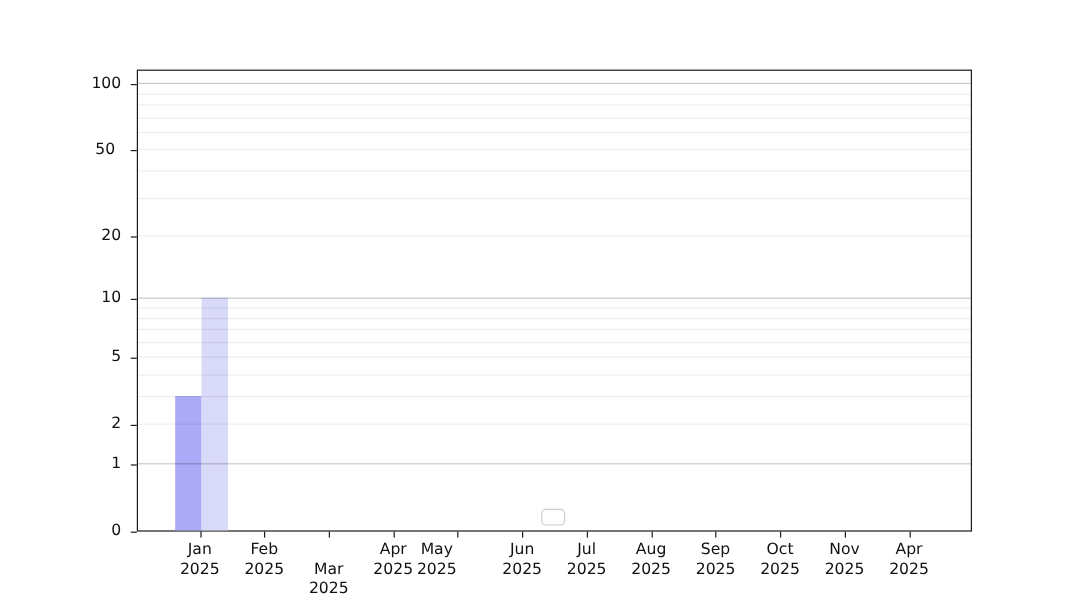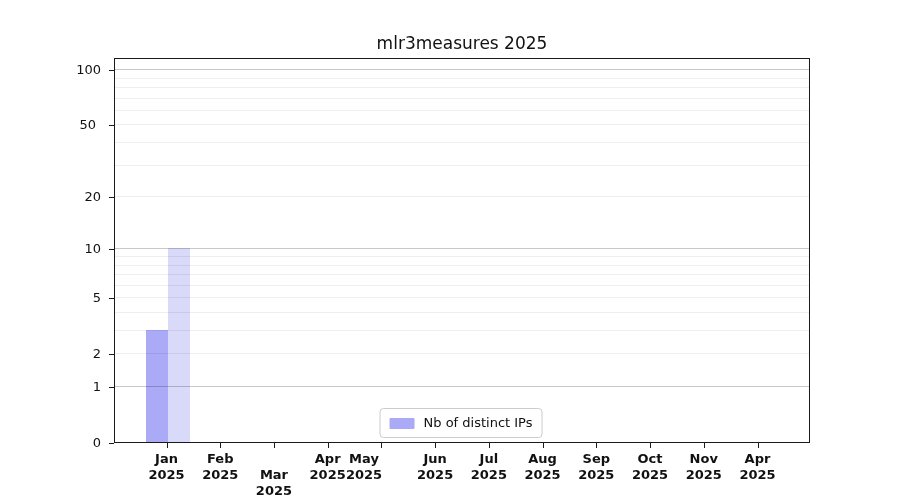--- a/index.html
+++ b/index.html
@@ -18,35 +18,34 @@
   .gridline{position:absolute;left:0;right:0;height:1px;}
   .bar{position:absolute;bottom:0;}
   .ytick-label{
     position:absolute;width:60px;text-align:right;font-size:13px;line-height:16px;color:#111;
   }
   .ytick-mark{position:absolute;width:5px;height:1px;background:#1a1a1a;}
   .xtick-mark{position:absolute;width:1px;height:5px;background:#1a1a1a;}
   .xtick-label{
     position:absolute;width:80px;text-align:center;font-size:13px;line-height:16px;color:#111;
   }
-  .xtick-label span{display:block;font-weight:bold;}
+  .xtick-label span{display:block;}
   .legend{
     position:absolute;left:461px;bottom:62px;transform:translateX(-50%);
     background:#fff;border:1px solid #cccccc;border-radius:4px;
     padding:6px 9px;display:flex;flex-direction:column;gap:6px;
   }
   .legend-row{display:flex;align-items:center;gap:9px;}
   .legend-swatch{width:25px;height:11px;border-radius:1px;flex:0 0 auto;}
   .legend-label{font-size:13px;line-height:16px;white-space:nowrap;color:#111;}
 </style>
 </head>
 <body>
 
 <div class="stage">
-  <div class="chart-title">mlr3measures 2025</div>
   <div class="plot" id="plot">
       <div class="bar" style="left: 30.5px; width: 22px; height: 111.983px; background: rgb(170, 170, 246); z-index: 2;"></div>
       <div class="bar" style="left: 52.5px; width: 22px; height: 193.699px; background: rgb(217, 217, 249); z-index: 2;"></div>
       <div class="gridline" style="bottom: 87.7446px; background: rgba(0, 0, 0, 0.067); z-index: 3;"></div>
       <div class="gridline" style="bottom: 110.983px; background: rgba(0, 0, 0, 0.067); z-index: 3;"></div>
       <div class="gridline" style="bottom: 129.008px; background: rgba(0, 0, 0, 0.067); z-index: 3;"></div>
       <div class="gridline" style="bottom: 143.736px; background: rgba(0, 0, 0, 0.067); z-index: 3;"></div>
       <div class="gridline" style="bottom: 156.188px; background: rgba(0, 0, 0, 0.067); z-index: 3;"></div>
       <div class="gridline" style="bottom: 166.975px; background: rgba(0, 0, 0, 0.067); z-index: 3;"></div>
       <div class="gridline" style="bottom: 176.489px; background: rgba(0, 0, 0, 0.067); z-index: 3;"></div>
@@ -57,24 +56,20 @@
       <div class="gridline" style="bottom: 316.608px; background: rgba(0, 0, 0, 0.067); z-index: 3;"></div>
       <div class="gridline" style="bottom: 331.071px; background: rgba(0, 0, 0, 0.067); z-index: 3;"></div>
       <div class="gridline" style="bottom: 343.334px; background: rgba(0, 0, 0, 0.067); z-index: 3;"></div>
       <div class="gridline" style="bottom: 353.978px; background: rgba(0, 0, 0, 0.067); z-index: 3;"></div>
       <div class="gridline" style="bottom: 363.382px; background: rgba(0, 0, 0, 0.067); z-index: 3;"></div>
       <div class="gridline" style="bottom: 54.9916px; background: rgba(0, 0, 0, 0.21); z-index: 3;"></div>
       <div class="gridline" style="bottom: 192.699px; background: rgba(0, 0, 0, 0.21); z-index: 3;"></div>
       <div class="gridline" style="bottom: 371.804px; background: rgba(0, 0, 0, 0.21); z-index: 3;"></div>
     </div>
   <div class="legend" id="legend">
-      <div class="legend-row">
-        <div class="legend-swatch" style="background: rgb(170, 170, 246);"></div>
-        <div class="legend-label">Nb of distinct IPs</div>
-      </div>
     </div>
 <div class="ytick-mark" style="left: 109px; top: 70.1962px;"></div>
     <div class="ytick-label" style="left: 41px; top: 62.1962px;">100</div>
     <div class="ytick-mark" style="left: 109px; top: 125.392px;"></div>
     <div class="ytick-label" style="left: 36px; top: 117.392px;">50</div>
     <div class="ytick-mark" style="left: 109px; top: 197.067px;"></div>
     <div class="ytick-label" style="left: 41px; top: 189.067px;">20</div>
     <div class="ytick-mark" style="left: 109px; top: 249.301px;"></div>
     <div class="ytick-label" style="left: 41px; top: 241.301px;">10</div>
     <div class="ytick-mark" style="left: 109px; top: 298.264px;"></div>

